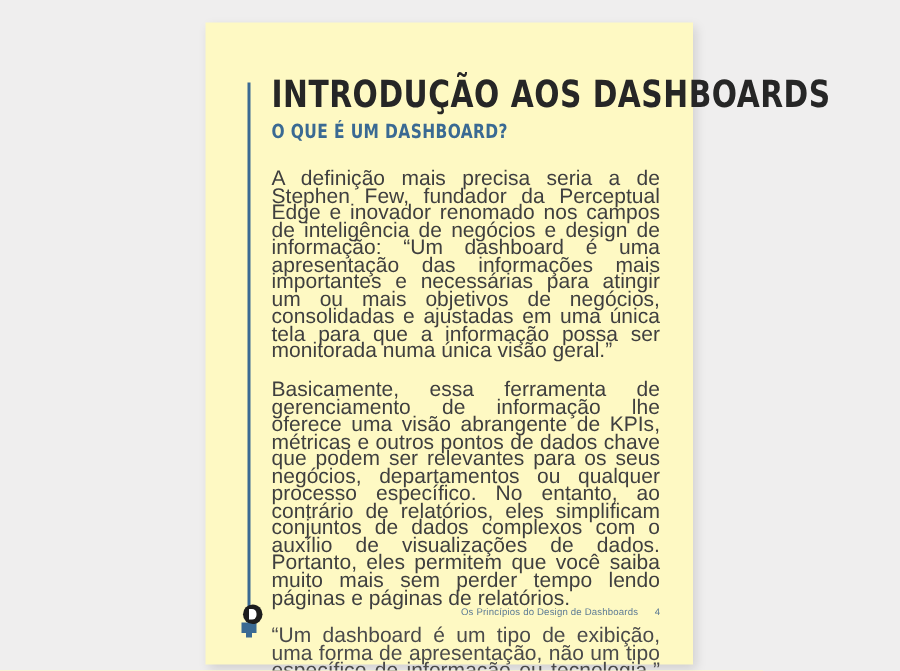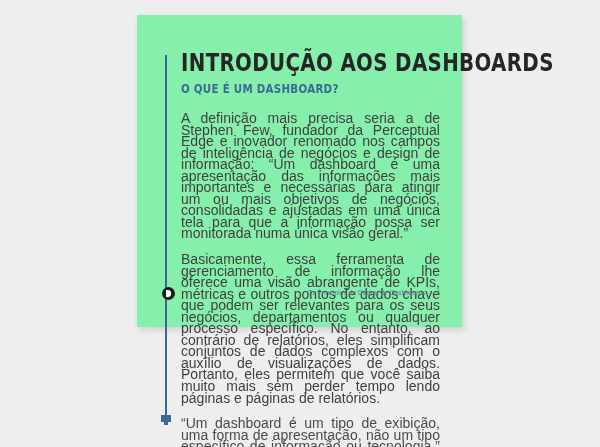--- a/index.html
+++ b/index.html
@@ -14,22 +14,22 @@
     overflow: hidden;
     position: relative;
   }
 
   
   #page-sheet {
     position: absolute;
     left: 137px;
     top: 15px;
     width: 325px;
-    height: 312px;
-    background: #86efac;
+    height: 428px;
+    background: #fef9c3;
     box-shadow: 2px 3px 7px rgba(0,0,0,0.13);
   }
 
   
   #accent-rule {
     position: absolute;
     left: 28px;
     top: 40px;
     width: 2px;
     height: 362px;

